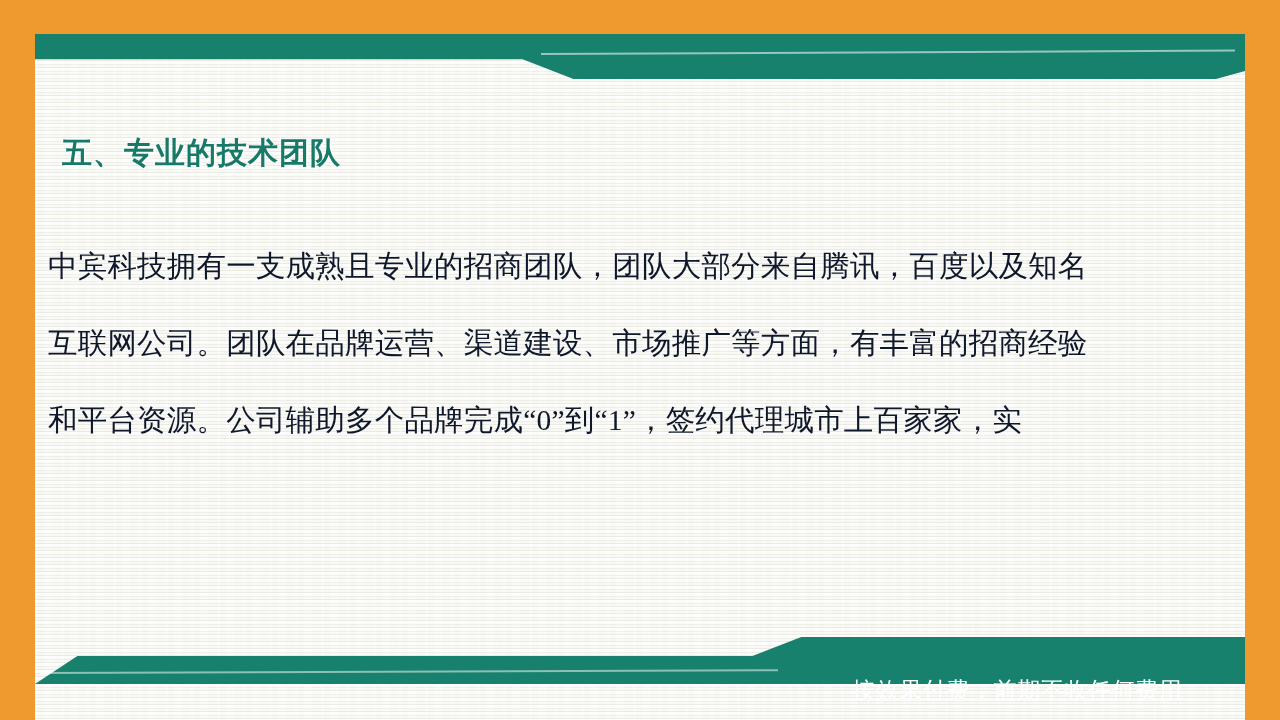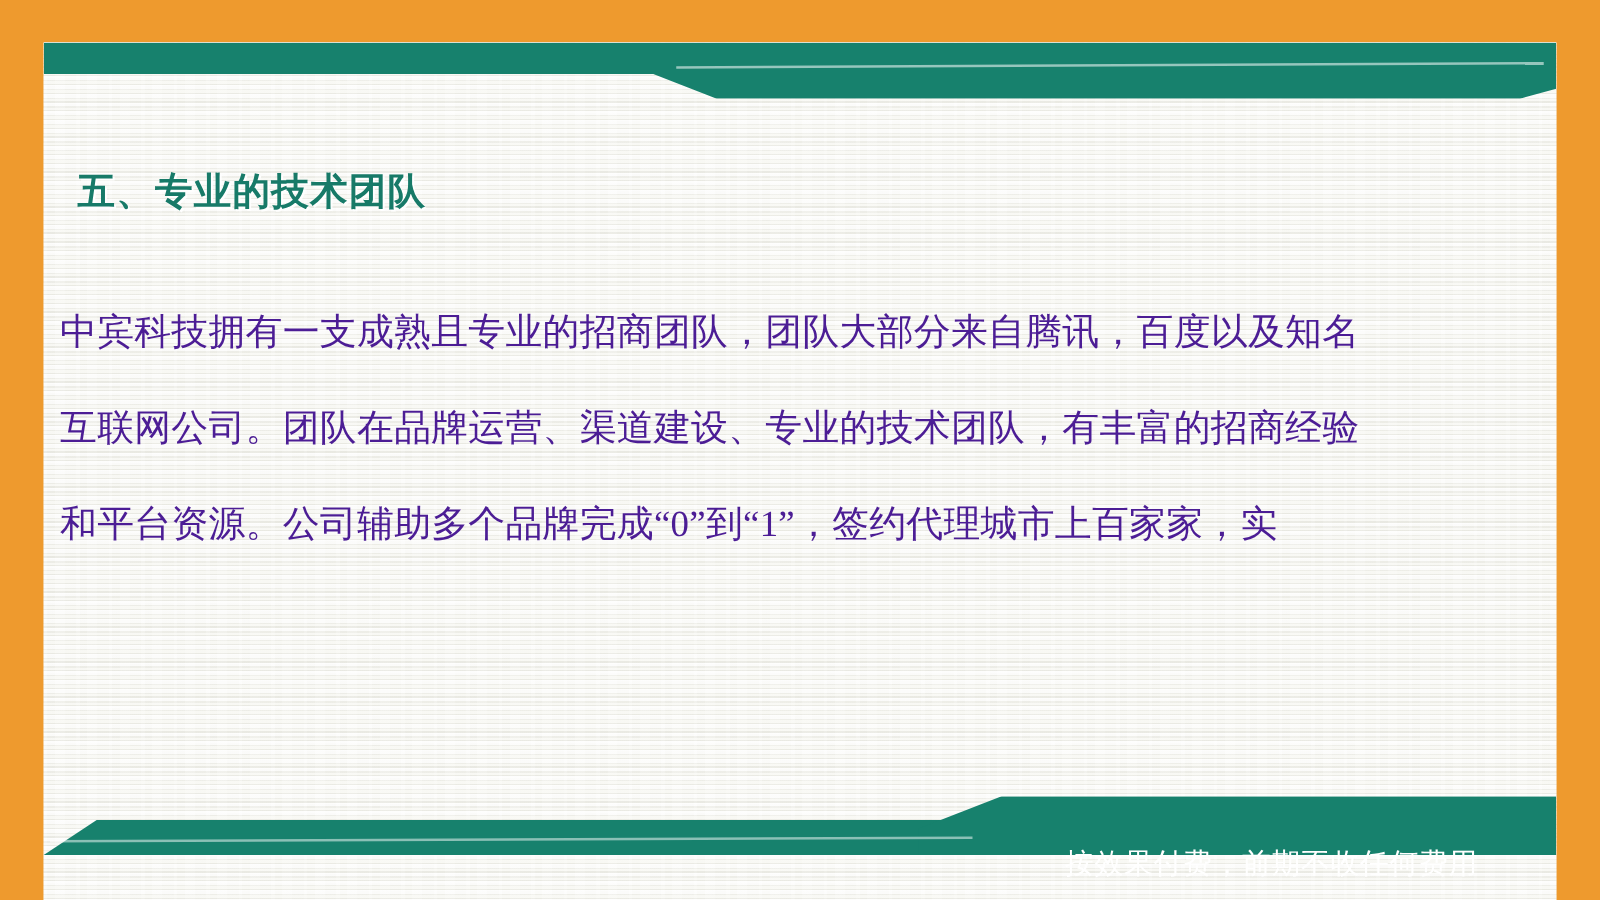--- a/index.html
+++ b/index.html
@@ -110,21 +110,21 @@
     z-index: 4;
   }
 
   
   .body-copy {
     position: absolute;
     left: 48px;
     top: 228px;
     width: 1140px;
     z-index: 4;
-    color: #4c1d95;
+    color: #0f172a;
     font-family: "Liberation Serif", "DejaVu Serif", serif;
     font-size: 29.5px;
     line-height: 77px;
     letter-spacing: 0.2px;
     text-align: justify;
     text-justify: inter-character;
   }
   .body-copy .ln {
     display: block;
     white-space: nowrap;
@@ -187,21 +187,21 @@
 
   <div class="canvas"></div>
 
   <div class="header-banner"></div>
   <div class="header-hairline"></div>
 
   <div class="section-heading">五、专业的技术团队</div>
 
   <div class="body-copy">
     <span class="ln">中宾科技拥有一支成熟且专业的招商团队，团队大部分来自腾讯，百度以及知名</span>
-    <span class="ln">互联网公司。团队在品牌运营、渠道建设、专业的技术团队，有丰富的招商经验</span>
+    <span class="ln">互联网公司。团队在品牌运营、渠道建设、市场推广等方面，有丰富的招商经验</span>
     <span class="ln">和平台资源。公司辅助多个品牌完成“0”到“1”，签约代理城市上百家家，实</span>
   </div>
 
   <div class="footer-thin"></div>
   <div class="footer-block"></div>
   <div class="footer-hairline"></div>
   <div class="footer-title">按效果付费，前期不收任何费用</div>
 
 </div>
 

